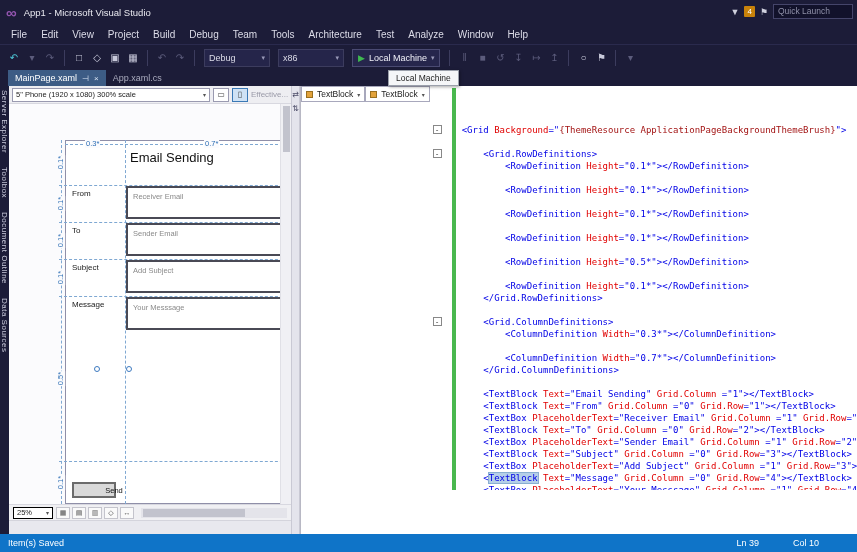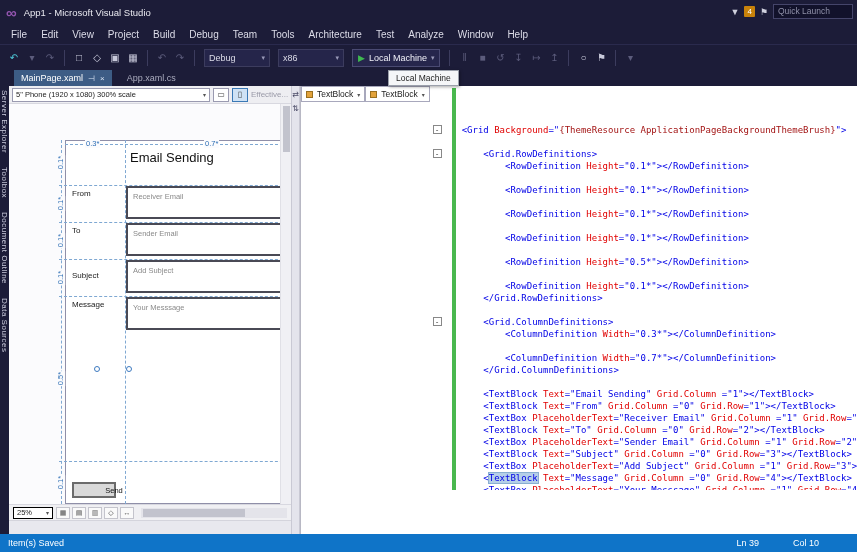--- a/index.html
+++ b/index.html
@@ -23,21 +23,21 @@
   #toolbar{height:26px;display:flex;align-items:center;padding-left:6px;gap:2px;border-top:1px solid #2a2a4d;}
   .tb-btn{min-width:16px;height:18px;display:flex;align-items:center;justify-content:center;font-size:10px;padding:0 2px;}
   .tb-teal{color:#4ec9d8;} .tb-dim{color:#5c5c7c;} .tb-light{color:#c8c9da;}
   .tb-sep{width:1px;height:16px;background:#3c3c5e;margin:0 4px;}
   .tb-combo{width:66px;height:18px;border:1px solid #3c3c5e;background:#25254a;color:#dcdce8;font-size:9px;display:flex;align-items:center;padding:0 4px;margin:0 3px;}
   .tb-combo .caret,.run-btn .caret{margin-left:auto;font-size:7px;color:#9a9ab8;}
   .run-btn{height:18px;display:flex;align-items:center;gap:4px;border:1px solid #4a4a72;background:#26264c;padding:0 5px;margin:0 3px;color:#f0f0f8;font-size:9px;}
   .run-btn .play{color:#3fb950;font-size:9px;}
 
   
-  #tabbar{height:16px;display:flex;align-items:flex-end;padding-left:14px;gap:8px;}
+  #tabbar{height:16px;display:flex;align-items:flex-end;padding-left:8px;}
   .tab{height:16px;display:flex;align-items:center;padding:0 7px;font-size:9px;gap:5px;}
   .tab.active{background:#3d5c85;color:#fff;}
   .tab.inactive{color:#a9aabd;}
   .tab .pin,.tab .close{font-size:8px;color:#d7e2f2;}
 
   
   #main{display:flex;height:448px;}
   #sidestrip{width:14px;display:flex;flex-direction:column;gap:14px;padding-top:4px;align-items:center;}
   .side-tab{writing-mode:vertical-rl;font-size:8px;color:#c9cadb;letter-spacing:.5px;}
 
@@ -224,21 +224,21 @@
           <div class="measure rot" style="left: 44px; top: 373.5px;">0.1*</div>
           <div class="d-title" style="left: 121px; top: 46px;">Email Sending</div>
           <div class="d-label" style="left: 63px; top: 85px;">From</div>
           <div class="d-textbox" style="left: 117px; top: 82px;">
             <span class="ph">Receiver Email</span>
           </div>
           <div class="d-label" style="left: 63px; top: 122px;">To</div>
           <div class="d-textbox" style="left: 117px; top: 119px;">
             <span class="ph">Sender Email</span>
           </div>
-          <div class="d-label" style="left: 63px; top: 159px; margin-top: 8px;">Subject</div>
+          <div class="d-label" style="left: 63px; top: 159px;">Subject</div>
           <div class="d-textbox" style="left: 117px; top: 156px;">
             <span class="ph">Add Subject</span>
           </div>
           <div class="d-label" style="left: 63px; top: 196px;">Message</div>
           <div class="d-textbox" style="left: 117px; top: 193px;">
             <span class="ph">Your Messsage</span>
           </div>
           <div class="d-send" style="left: 63px; top: 378px;">Send</div>
           <div class="adorner-dot" style="left: 85px; top: 262px;"></div>
           <div class="adorner-dot" style="left: 117px; top: 262px;"></div>

